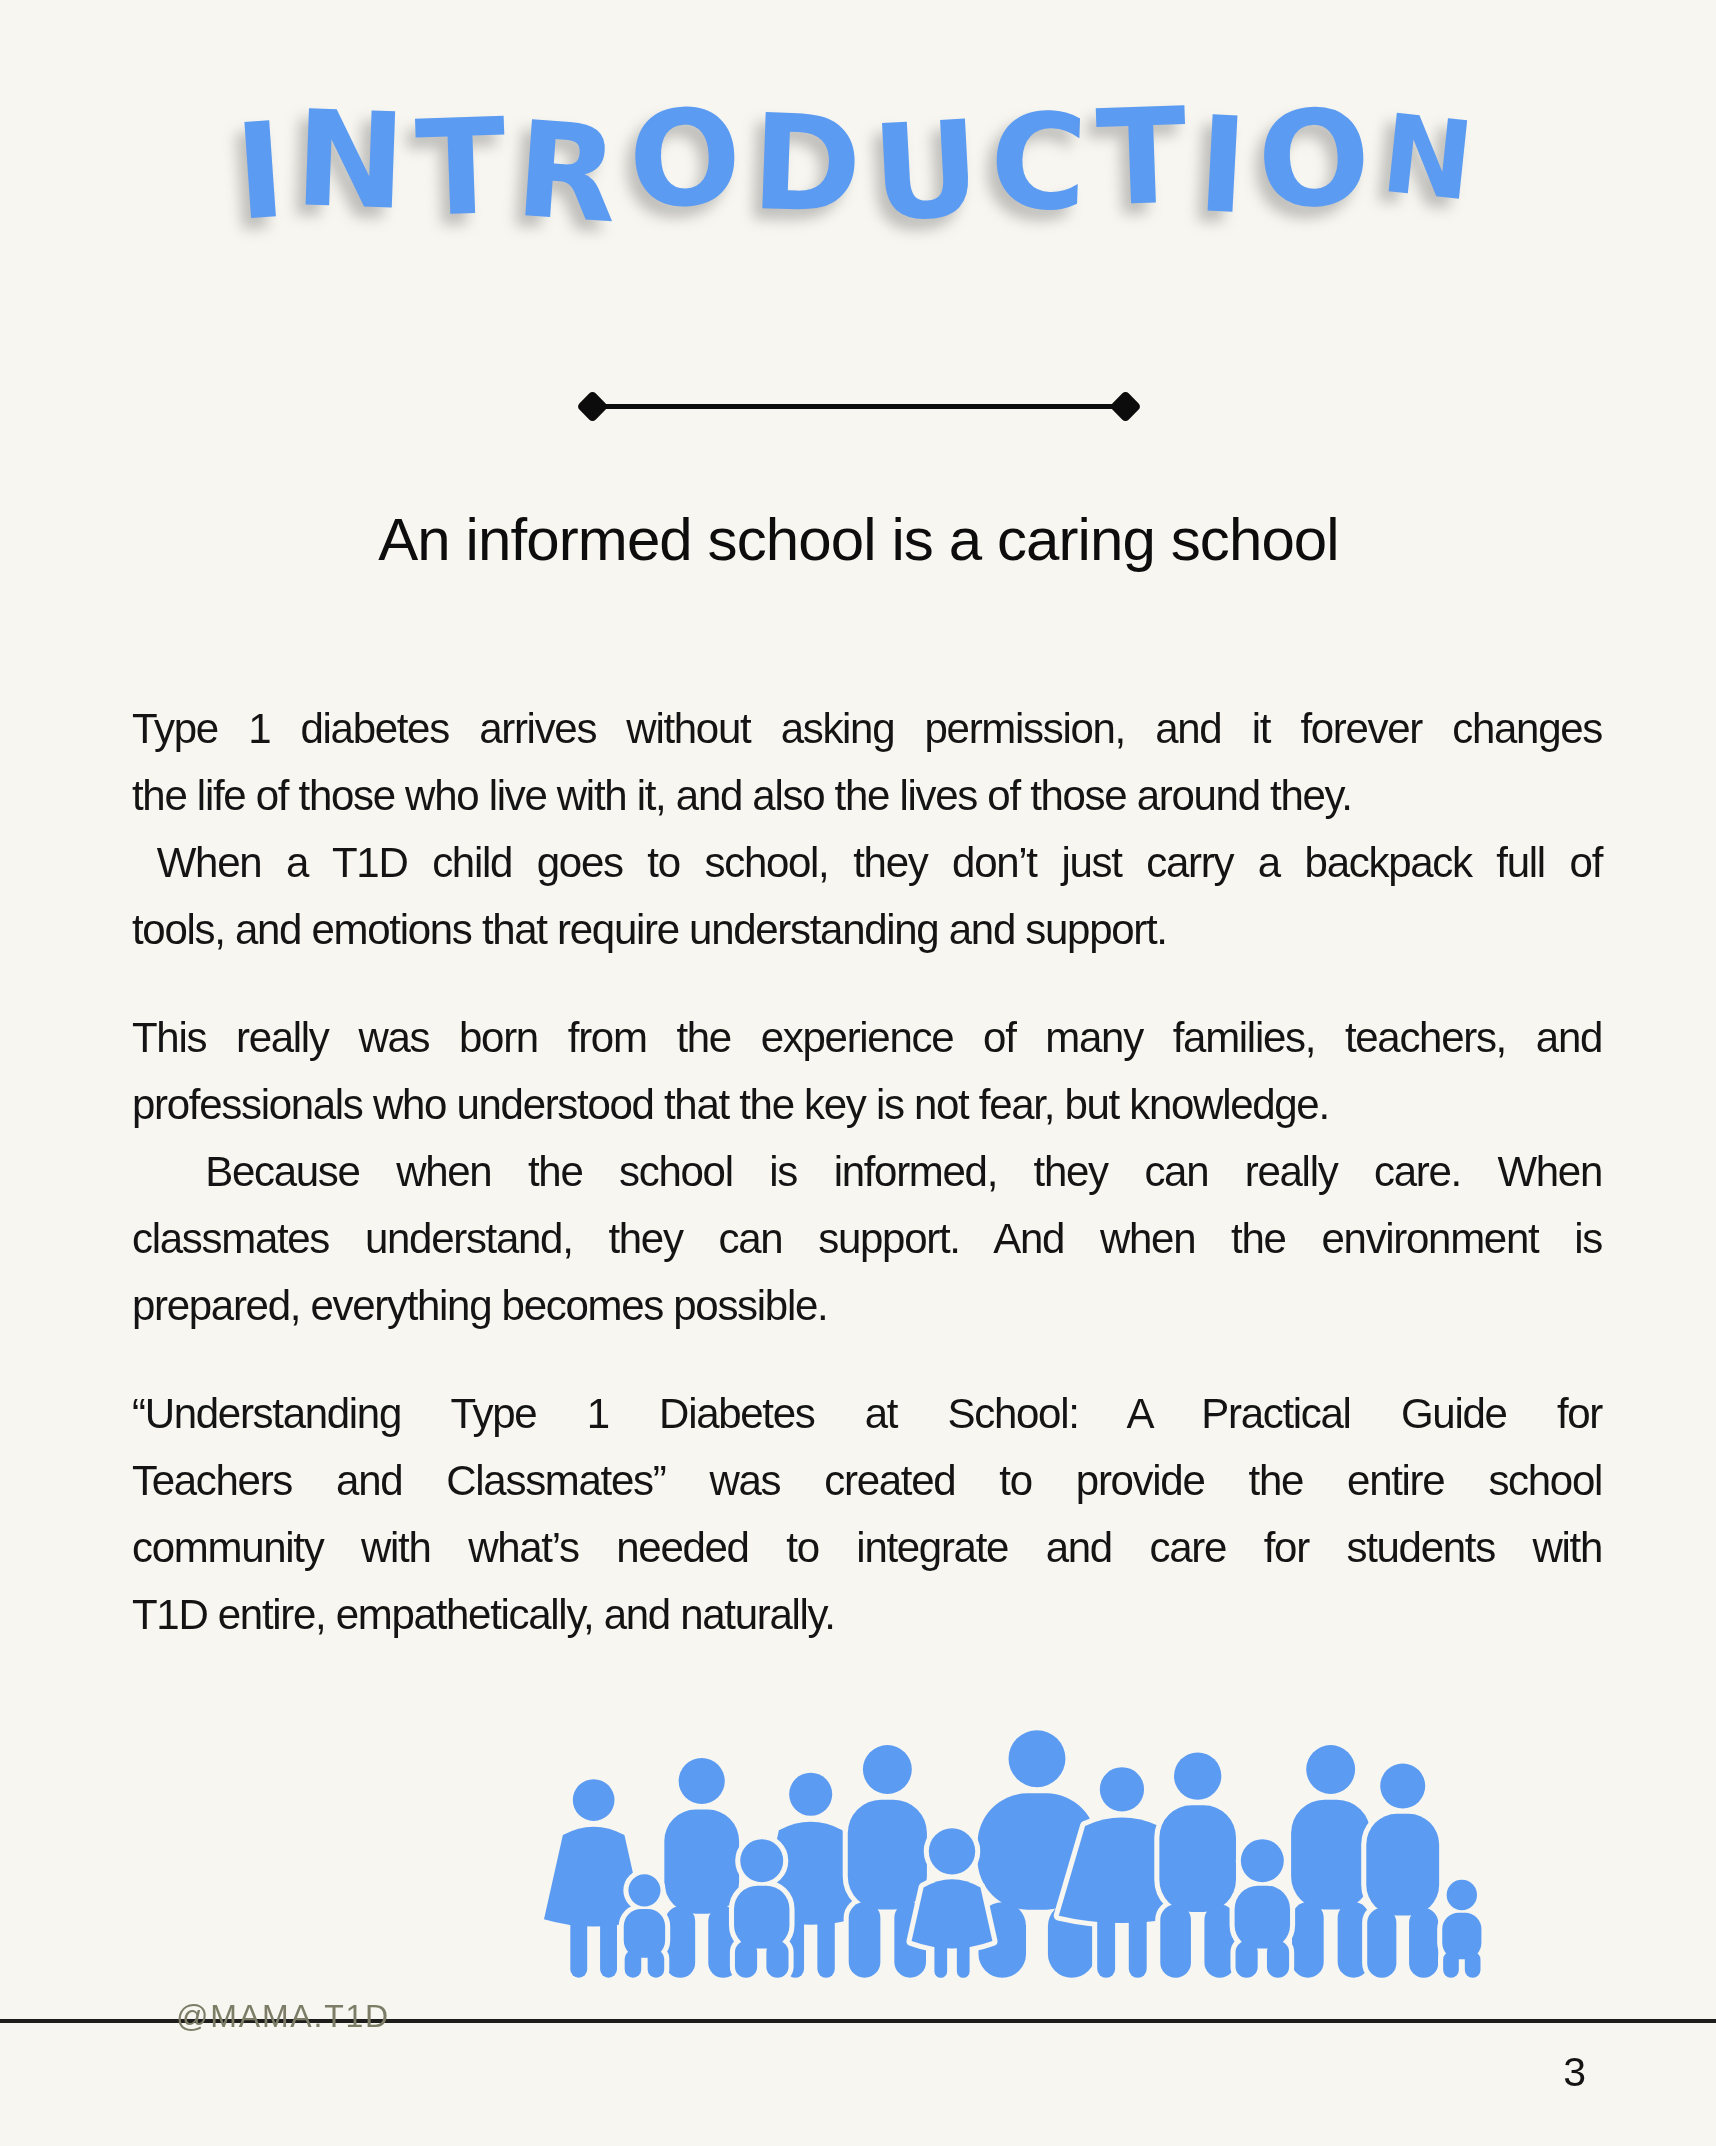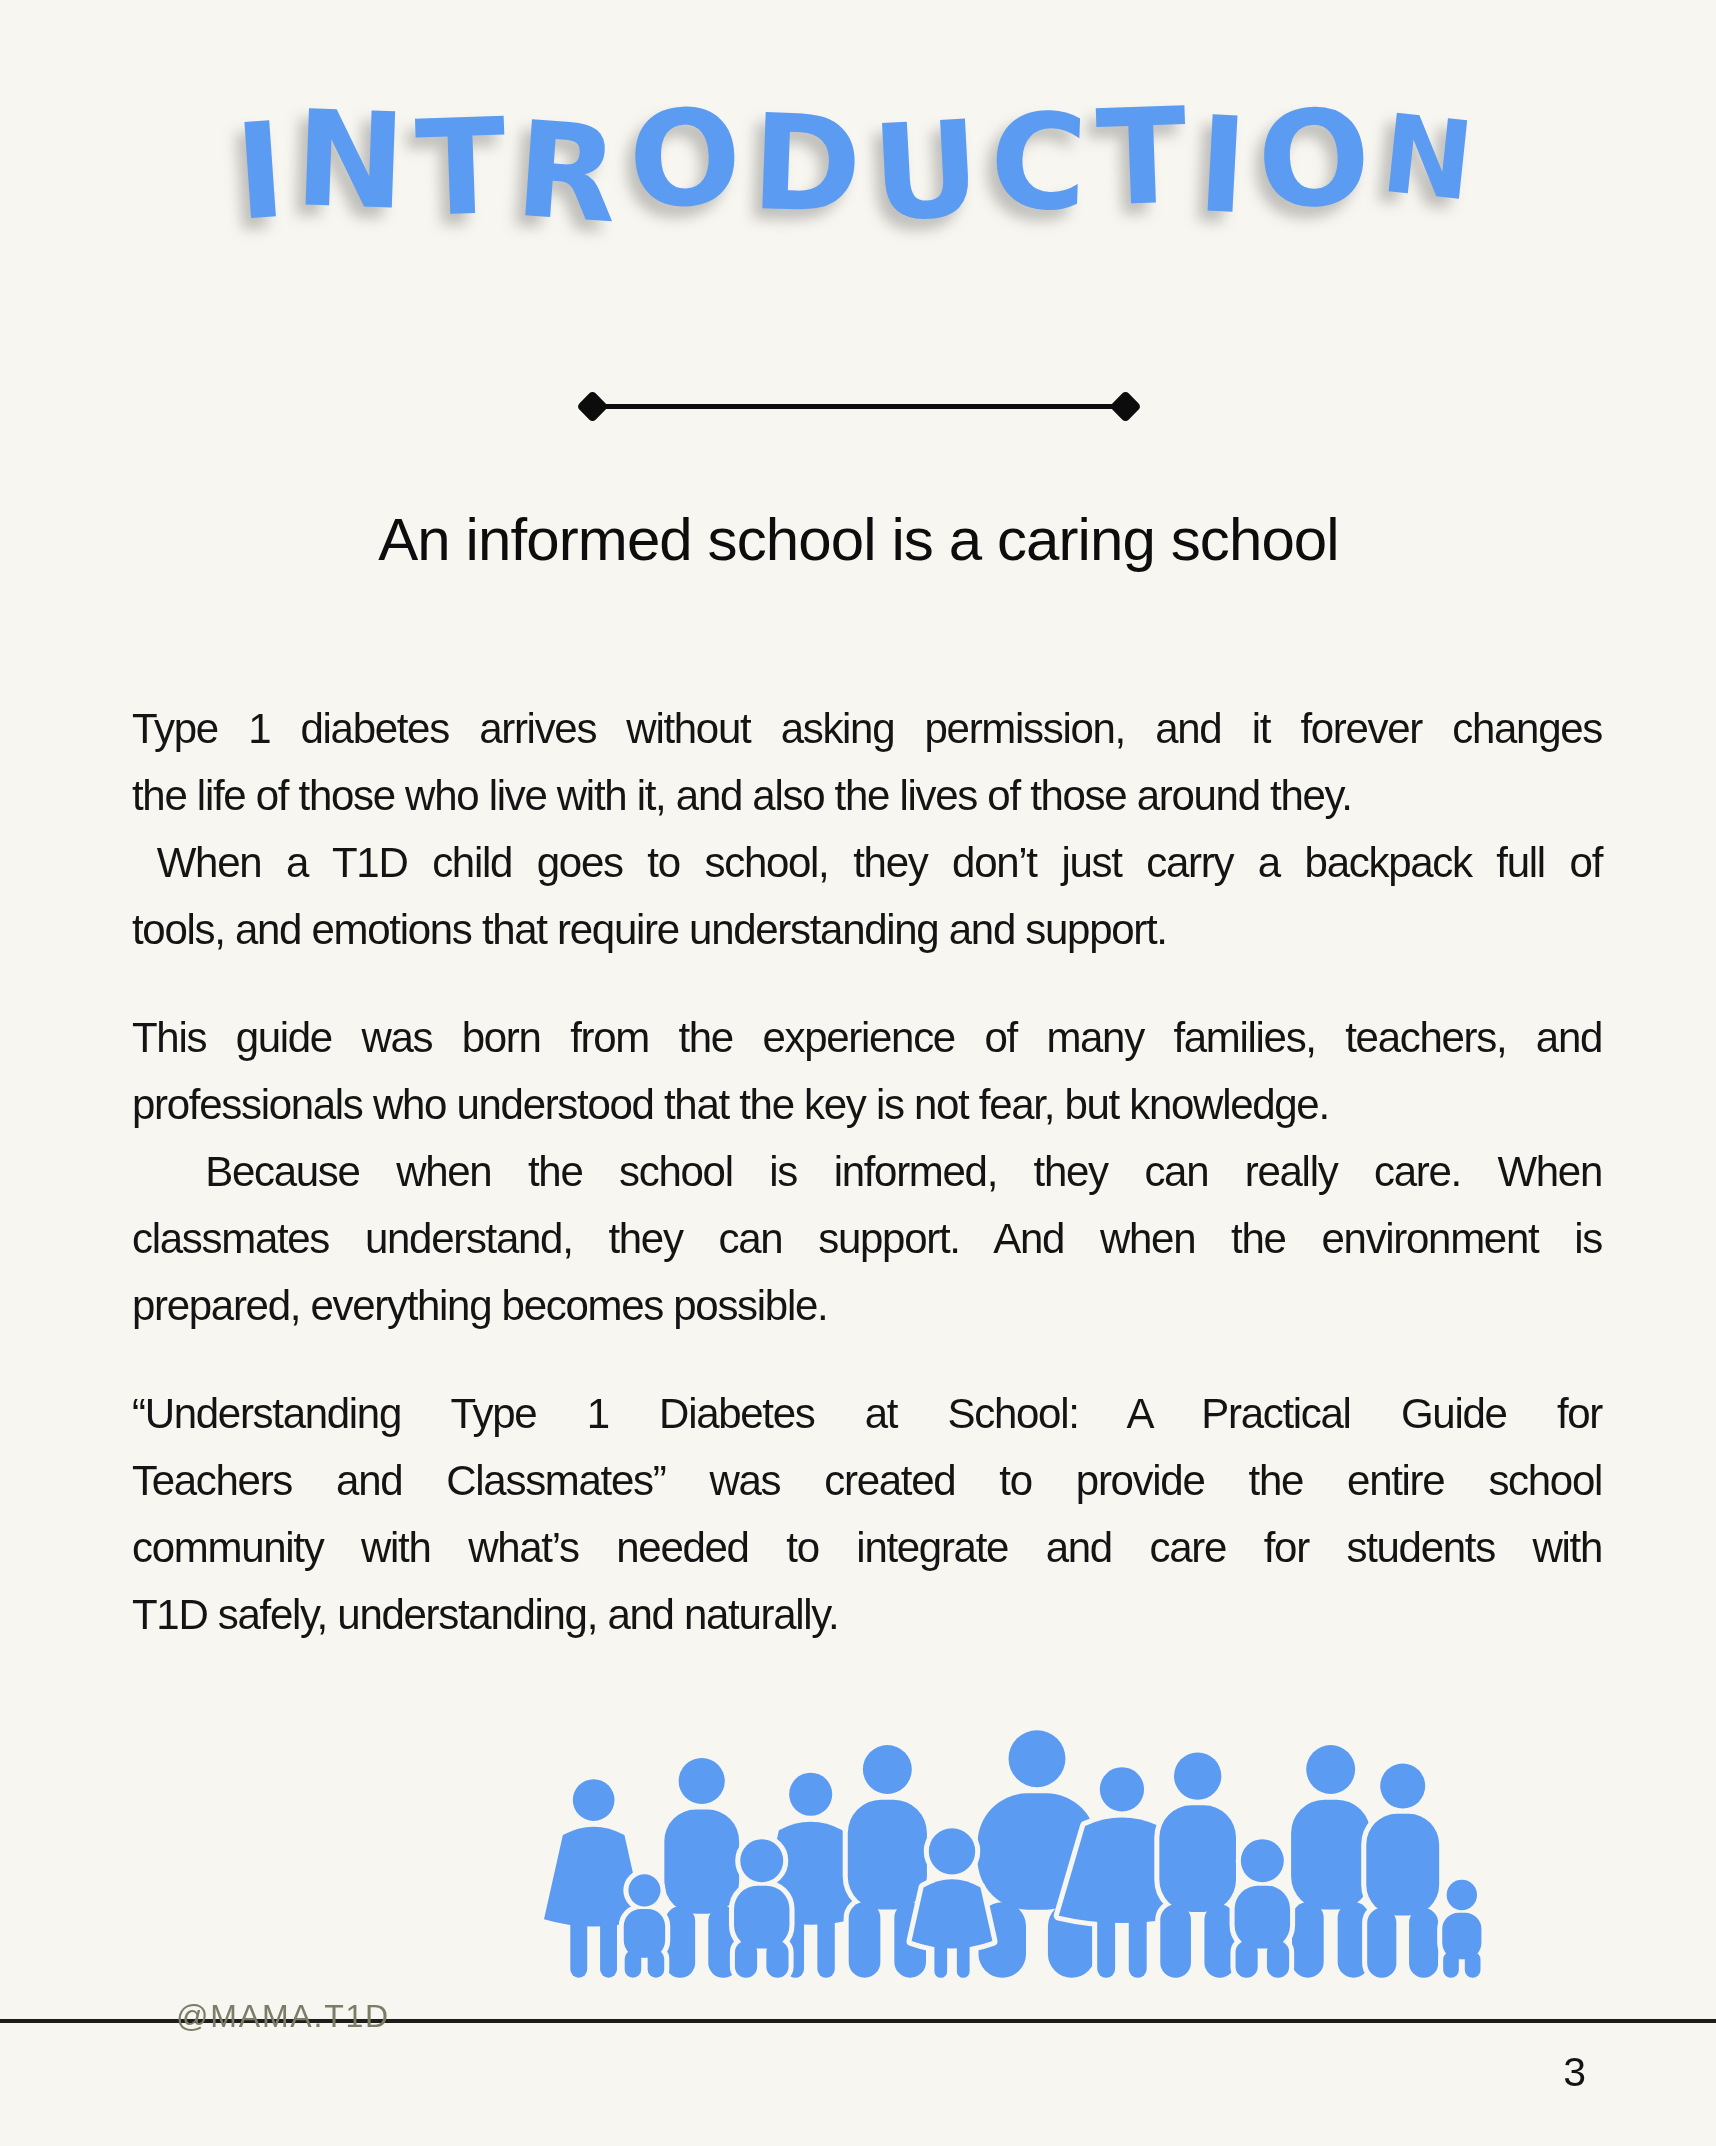--- a/index.html
+++ b/index.html
@@ -137,31 +137,31 @@
   <div class="heading">An informed school is a caring school</div>
 
   <div class="body-text">
       <div class="para">
         <div class="line">Type 1 diabetes arrives without asking permission, and it forever changes</div>
         <div class="line flush">the life of those who live with it, and also the lives of those around they.</div>
         <div class="line"> When a T1D child goes to school, they don’t just carry a backpack full of</div>
         <div class="line flush">tools, and emotions that require understanding and support.</div>
       </div>
       <div class="para">
-        <div class="line">This guide was born from the experience of many families, teachers, and</div>
+        <div class="line">This really was born from the experience of many families, teachers, and</div>
         <div class="line flush">professionals who understood that the key is not fear, but knowledge.</div>
         <div class="line">  Because when the school is informed, they can really care. When</div>
         <div class="line">classmates understand, they can support. And when the environment is</div>
         <div class="line flush">prepared, everything becomes possible.</div>
       </div>
       <div class="para">
         <div class="line">“Understanding Type 1 Diabetes at School: A Practical Guide for</div>
         <div class="line">Teachers and Classmates” was created to provide the entire school</div>
         <div class="line">community with what’s needed to integrate and care for students with</div>
-        <div class="line flush">T1D safely, understanding, and naturally.</div>
+        <div class="line flush">T1D entire, empathetically, and naturally.</div>
       </div>
     </div>
 
   <svg class="crowd" id="crowd" viewBox="0 0 1060 292" xmlns="http://www.w3.org/2000/svg">
       <g transform="translate(70,65)" stroke="#f7f6f0" stroke-width="11" stroke-linejoin="round" fill="#f7f6f0">
         <circle cx="0" cy="22.575" r="22.575"></circle>
         <path d="M -33.325 60.525 Q 0 42.525 33.325 60.525 L 53.75 151.575 Q 0 167.575 -53.75 151.575 Z"></path>
         <rect x="-25.262500000000003" y="145.575" width="18.275000000000002" height="69.42500000000001" rx="9.137500000000001"></rect>
         <rect x="6.987499999999999" y="145.575" width="18.275000000000002" height="69.42500000000001" rx="9.137500000000001"></rect>
       </g>

